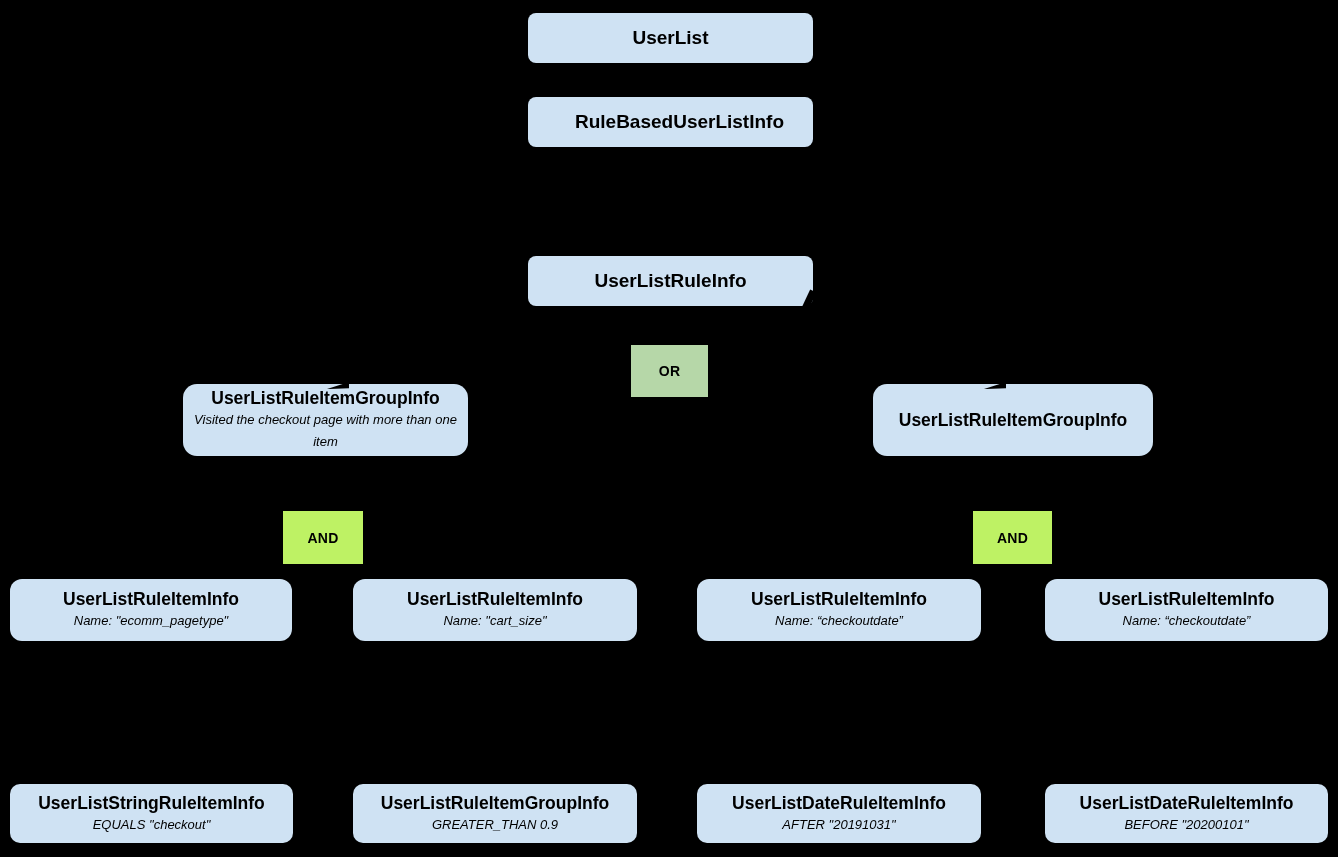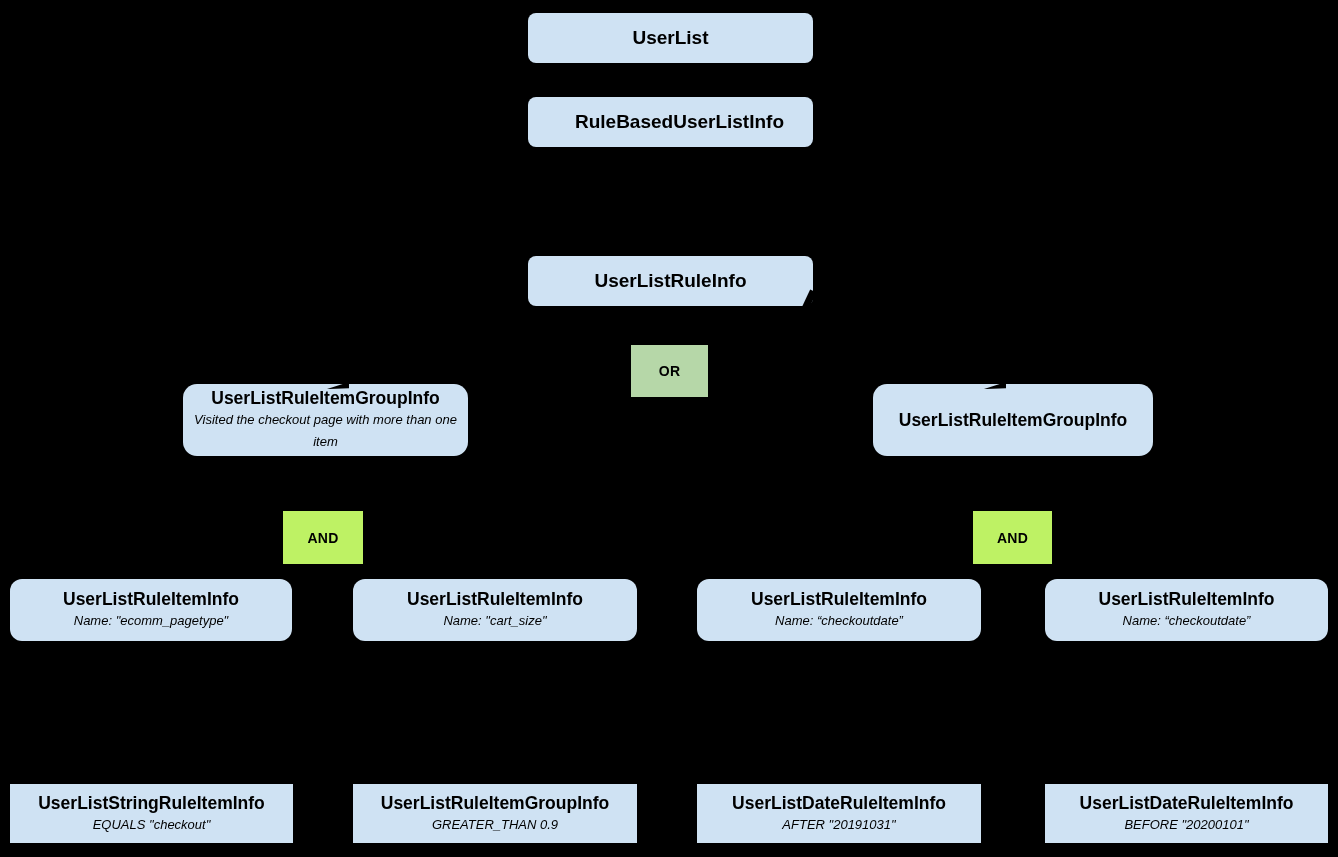--- a/index.html
+++ b/index.html
@@ -9,21 +9,21 @@
   }
   .node {
     position:absolute; display:flex; flex-direction:column;
     align-items:center; justify-content:center; text-align:center;
     box-sizing:border-box; padding:2px 10px;
   }
   .blue  { background:#cfe2f3; }
   .green { background:#b6d7a8; }
   .pink  { background:#bef264; }
   .r8  { border-radius:8px; }
-  .r10 { border-radius:0; }
+  .r10 { border-radius:10px; }
   .r12 { border-radius:12px; }
   .r14 { border-radius:14px; }
   .chain-label { font-weight:bold; font-size:19px; }
   .op-label    { font-weight:bold; font-size:14px; letter-spacing:0.2px; }
   .title { font-weight:bold; font-size:17.5px; line-height:22px; }
   .desc  { font-style:italic; font-size:13px; line-height:22px; }
 
   
   .chain { left:528px; width:285px; height:50px; }
   .chain0 { top:13px; }  .chain1 { top:97px;padding-left:28px; }

